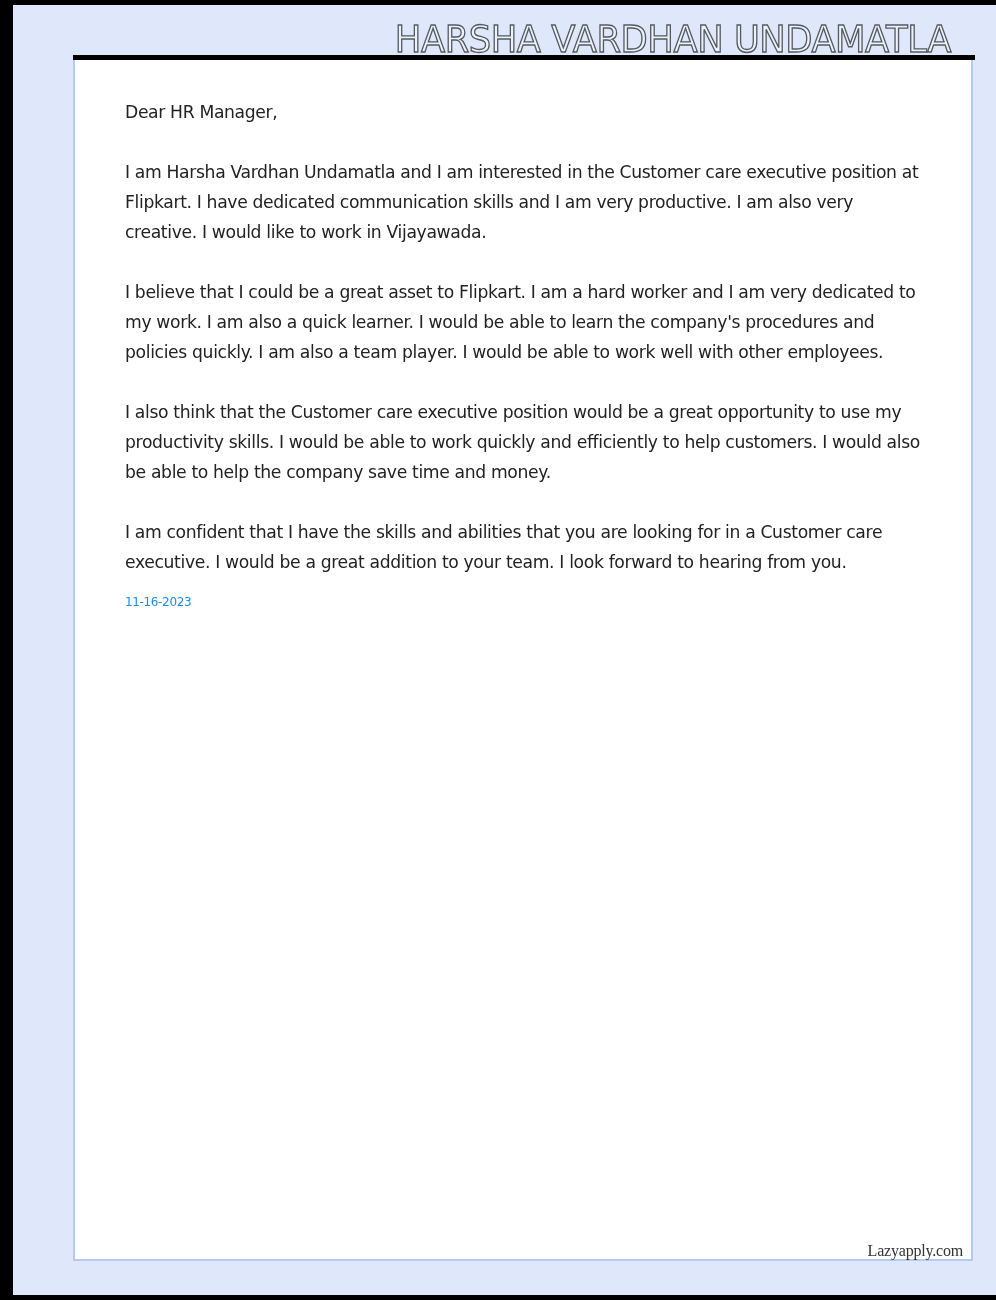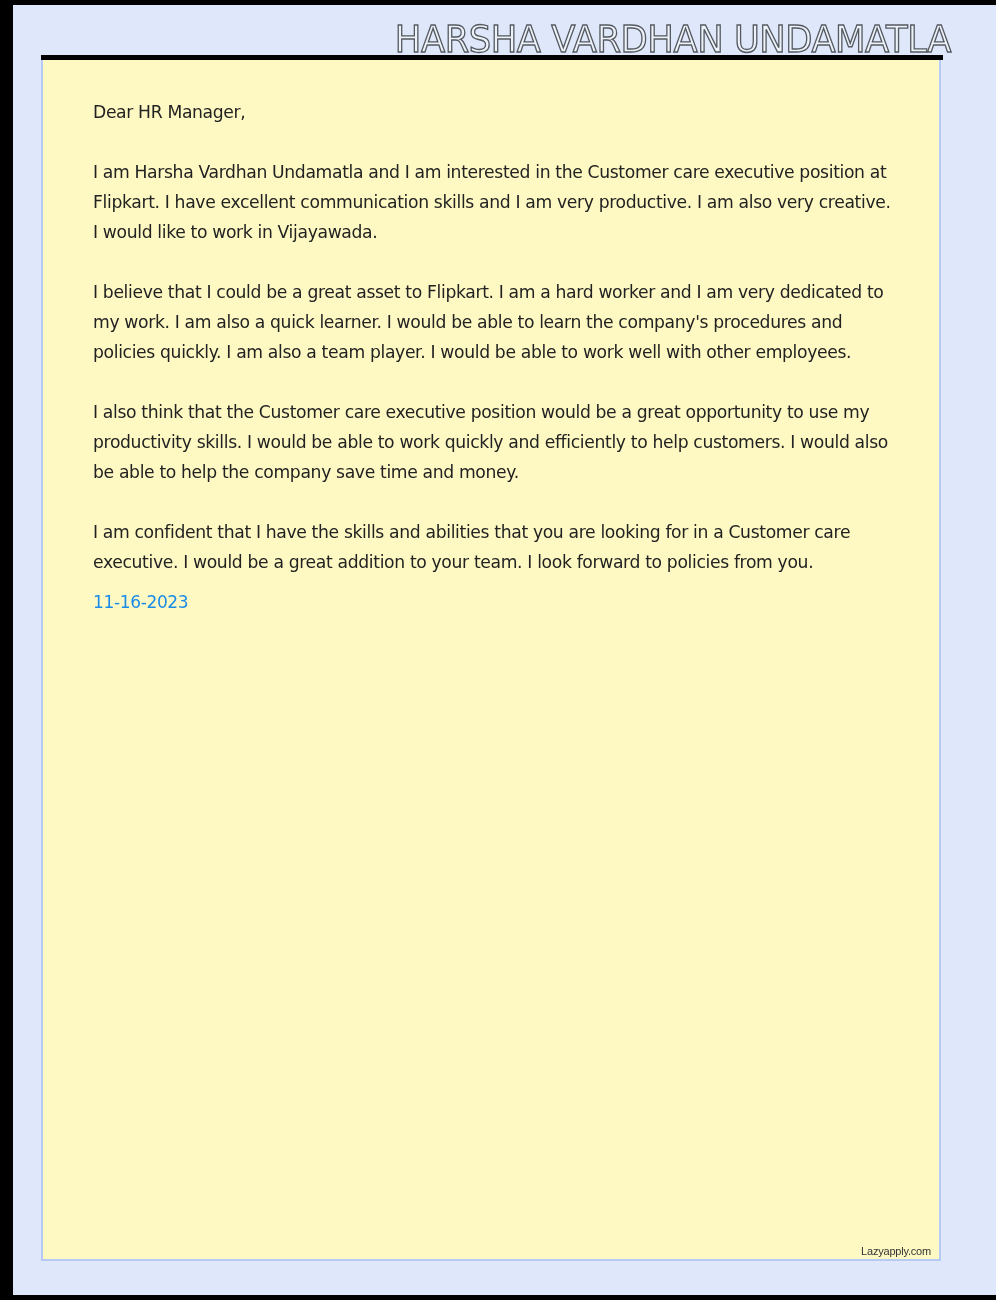--- a/index.html
+++ b/index.html
@@ -34,25 +34,25 @@
       line-height: 44px;
       letter-spacing: -0.5px;
       color: #eef2fb;
       -webkit-text-stroke: 1.4px #555a60;
       white-space: nowrap;
       transform: scaleX(0.93);
       transform-origin: right center;
     }
     .page {
       position: absolute;
-      left: 28px;
+      left: 60px;
       top: 50px;
       width: 896px;
       height: 1204px;
-      background: #fef9c3;
+      background: #ffffff;
       border-left: 2px solid #b5cbf3;
       border-right: 2px solid #b5cbf3;
       border-bottom: 2px solid #b5cbf3;
     }
     .top-bar {
       position: absolute;
       left: -2px;
       top: 0;
       width: 902px;
       height: 5px;
@@ -74,48 +74,48 @@
     }
     .letter p.salutation {
       margin-bottom: 30px;
     }
     .letter p.last {
       margin-bottom: 10px;
     }
     .date {
       display: block;
       color: #1a8ce8;
-      font-size: 17px;
+      font-size: 12px;
       line-height: 30px;
       text-decoration: none;
     }
     .footer-brand {
       position: absolute;
       right: 8px;
       bottom: 0px;
-      font-family: Liberation Sans, sans-serif;
-      font-size: 11px;
+      font-family: Liberation Serif, serif;
+      font-size: 16px;
       line-height: 16px;
       color: #333333;
       letter-spacing: -0.2px;
     }
   </style>
 </head>
 <body>
 
 <div class="frame">
   <h1 class="name-title">HARSHA VARDHAN UNDAMATLA</h1>
 
   <div class="page">
     <div class="top-bar"></div>
 
     <div class="letter">
       <p class="salutation">Dear HR Manager,</p>
-      <p>I am Harsha Vardhan Undamatla and I am interested in the Customer care executive position at Flipkart. I have excellent communication skills and I am very productive. I am also very creative. I would like to work in Vijayawada.</p>
+      <p>I am Harsha Vardhan Undamatla and I am interested in the Customer care executive position at Flipkart. I have dedicated communication skills and I am very productive. I am also very creative. I would like to work in Vijayawada.</p>
       <p>I believe that I could be a great asset to Flipkart. I am a hard worker and I am very dedicated to my work. I am also a quick learner. I would be able to learn the company's procedures and policies quickly. I am also a team player. I would be able to work well with other employees.</p>
       <p>I also think that the Customer care executive position would be a great opportunity to use my productivity skills. I would be able to work quickly and efficiently to help customers. I would also be able to help the company save time and money.</p>
-      <p class="last">I am confident that I have the skills and abilities that you are looking for in a Customer care executive. I would be a great addition to your team. I look forward to policies from you.</p>
+      <p class="last">I am confident that I have the skills and abilities that you are looking for in a Customer care executive. I would be a great addition to your team. I look forward to hearing from you.</p>
       <span class="date">11-16-2023</span>
     </div>
 
     <div class="footer-brand">Lazyapply.com</div>
   </div>
 </div>
 
 </body></html>

